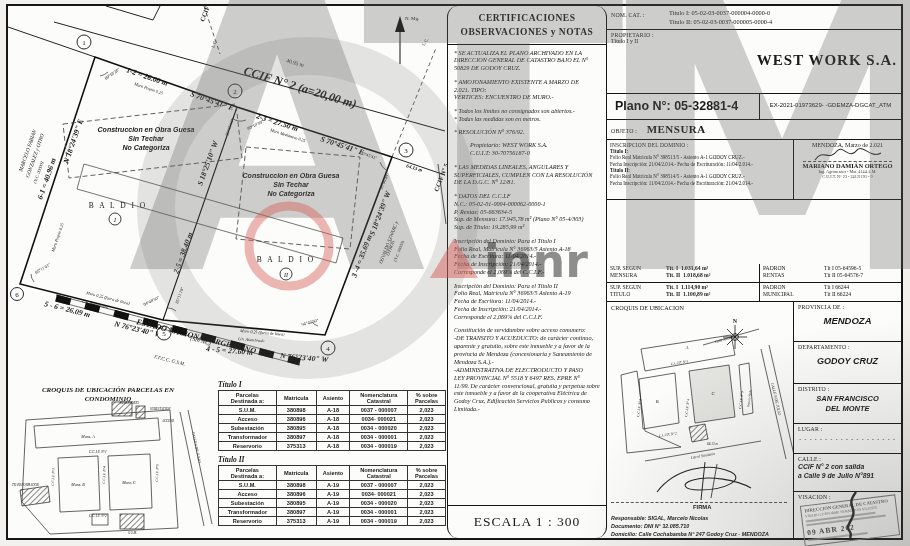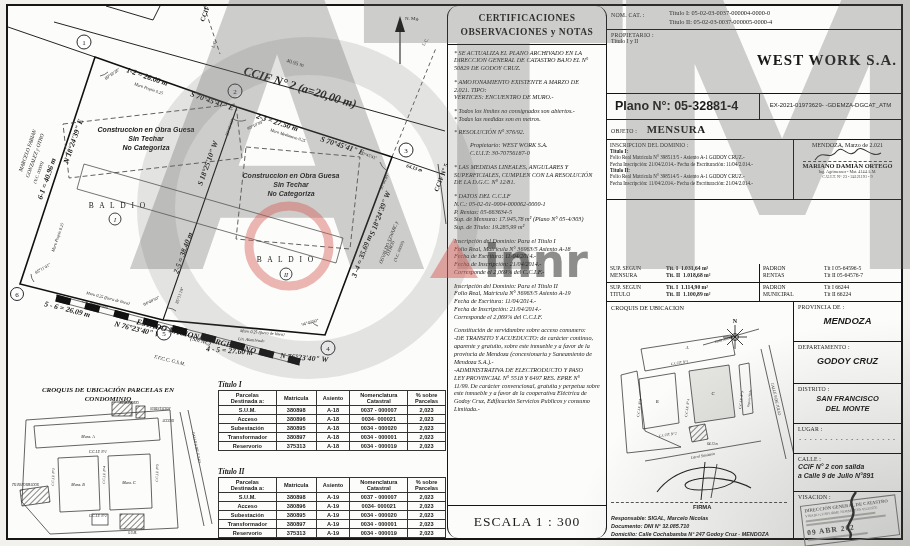--- a/index.html
+++ b/index.html
@@ -279,21 +279,21 @@
           </tr>
         <tr>
             <td style="border:1px solid #333;">Reservorio</td>
             <td style="border:1px solid #333;">375313</td>
             <td style="border:1px solid #333;">A-18</td>
             <td style="border:1px solid #333;">0034 - 000019</td>
             <td style="border:1px solid #333;">2,023</td>
           </tr>
       </tbody>
     </table>
-    <div style="font-size:7.5px;font-weight:bold;font-style:italic;margin-top:16px;">Título II</div>
+    <div style="font-size:7.5px;font-weight:bold;font-style:italic;margin-top:4px;">Título II</div>
     <table style="border-collapse:collapse;width:228px;margin-top:1px;font-family:'Liberation Sans',sans-serif;">
       <colgroup>
           <col style="width:58px">
           <col style="width:40px">
           <col style="width:34px">
           <col style="width:58px">
           <col style="width:38px">
         </colgroup>
       <thead>
           <tr>

